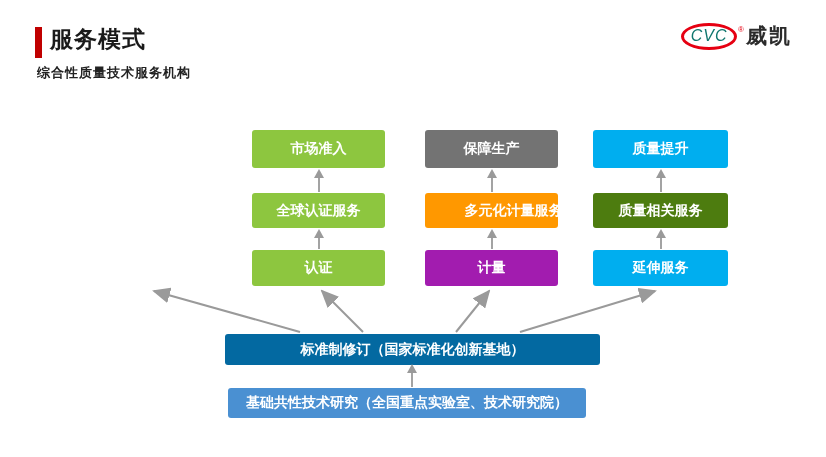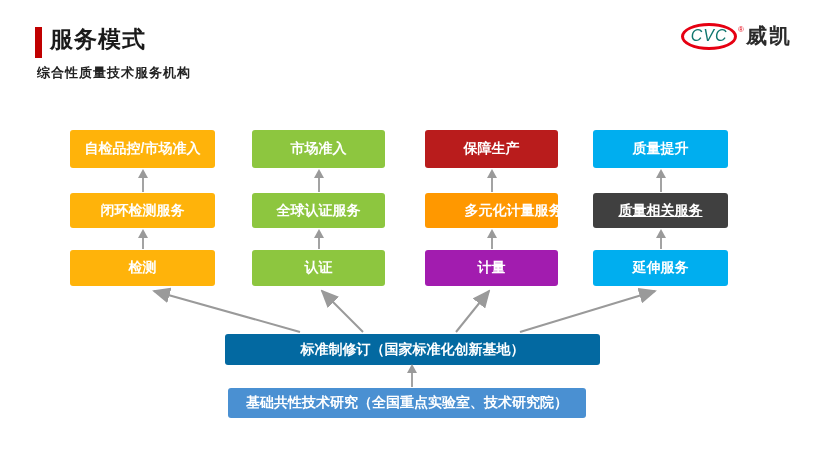--- a/index.html
+++ b/index.html
@@ -72,58 +72,41 @@
       <marker id="ah" markerWidth="9" markerHeight="8" refX="8" refY="4" orient="auto">
         <path d="M0,0 L9,4 L0,8 Z" fill="#9A9A9A"></path>
       </marker>
     </defs>
     <line x1="300" y1="332" x2="154" y2="291" stroke="#9A9A9A" stroke-width="2" marker-end="url(#ah)"></line>
     <line x1="363" y1="332" x2="322" y2="291" stroke="#9A9A9A" stroke-width="2" marker-end="url(#ah)"></line>
     <line x1="456" y1="332" x2="489" y2="291" stroke="#9A9A9A" stroke-width="2" marker-end="url(#ah)"></line>
     <line x1="520" y1="332" x2="655" y2="291" stroke="#9A9A9A" stroke-width="2" marker-end="url(#ah)"></line>
   </svg>
 
-  <div class="col" style="left:70px;width:145px;">
-    <div class="box top" style="background-color: rgb(255, 179, 10);">自检品控/市场准入</div>
-    <div class="varrow a1">
-        <svg viewBox="0 0 12 23" preserveAspectRatio="none">
-          <polygon points="6,0 11,9 1,9" fill="#9A9A9A"></polygon>
-          <rect x="5.1" y="8" width="1.8" height="15" fill="#9A9A9A"></rect>
-        </svg>
-      </div>
-    <div class="box mid" style="background-color: rgb(255, 179, 10);">闭环检测服务</div>
-    <div class="varrow a2">
-        <svg viewBox="0 0 12 20" preserveAspectRatio="none">
-          <polygon points="6,0 11,9 1,9" fill="#9A9A9A"></polygon>
-          <rect x="5.1" y="8" width="1.8" height="12" fill="#9A9A9A"></rect>
-        </svg>
-      </div>
-    <div class="box bot" style="background-color: rgb(255, 179, 10);">检测</div>
-  </div>
 
   <div class="col" style="left:252px;width:133px;">
     <div class="box top" style="background-color: rgb(141, 198, 63);">市场准入</div>
     <div class="varrow a1">
         <svg viewBox="0 0 12 23" preserveAspectRatio="none">
           <polygon points="6,0 11,9 1,9" fill="#9A9A9A"></polygon>
           <rect x="5.1" y="8" width="1.8" height="15" fill="#9A9A9A"></rect>
         </svg>
       </div>
     <div class="box mid" style="background-color: rgb(141, 198, 63);">全球认证服务</div>
     <div class="varrow a2">
         <svg viewBox="0 0 12 20" preserveAspectRatio="none">
           <polygon points="6,0 11,9 1,9" fill="#9A9A9A"></polygon>
           <rect x="5.1" y="8" width="1.8" height="12" fill="#9A9A9A"></rect>
         </svg>
       </div>
     <div class="box bot" style="background-color: rgb(141, 198, 63);">认证</div>
   </div>
 
   <div class="col" style="left:425px;width:133px;">
-    <div class="box top" style="background-color: #b91c1c;">保障生产</div>
+    <div class="box top" style="background-color: #737373;">保障生产</div>
     <div class="varrow a1">
         <svg viewBox="0 0 12 23" preserveAspectRatio="none">
           <polygon points="6,0 11,9 1,9" fill="#9A9A9A"></polygon>
           <rect x="5.1" y="8" width="1.8" height="15" fill="#9A9A9A"></rect>
         </svg>
       </div>
     <div class="box mid" style="background-color: rgb(255, 152, 0); padding-left: 44px;">多元化计量服务</div>
     <div class="varrow a2">
         <svg viewBox="0 0 12 20" preserveAspectRatio="none">
           <polygon points="6,0 11,9 1,9" fill="#9A9A9A"></polygon>
@@ -134,21 +117,21 @@
   </div>
 
   <div class="col" style="left:593px;width:135px;">
     <div class="box top" style="background-color: rgb(0, 174, 239);">质量提升</div>
     <div class="varrow a1">
         <svg viewBox="0 0 12 23" preserveAspectRatio="none">
           <polygon points="6,0 11,9 1,9" fill="#9A9A9A"></polygon>
           <rect x="5.1" y="8" width="1.8" height="15" fill="#9A9A9A"></rect>
         </svg>
       </div>
-    <div class="box mid" style="background-color: #404040; text-decoration: underline;">质量相关服务</div>
+    <div class="box mid" style="background-color: #4d7c0f;">质量相关服务</div>
     <div class="varrow a2">
         <svg viewBox="0 0 12 20" preserveAspectRatio="none">
           <polygon points="6,0 11,9 1,9" fill="#9A9A9A"></polygon>
           <rect x="5.1" y="8" width="1.8" height="12" fill="#9A9A9A"></rect>
         </svg>
       </div>
     <div class="box bot" style="background-color: rgb(0, 174, 239);">延伸服务</div>
   </div>
 
   <div class="bar standard" style="background-color: #0369a1;">标准制修订（国家标准化创新基地）</div>

